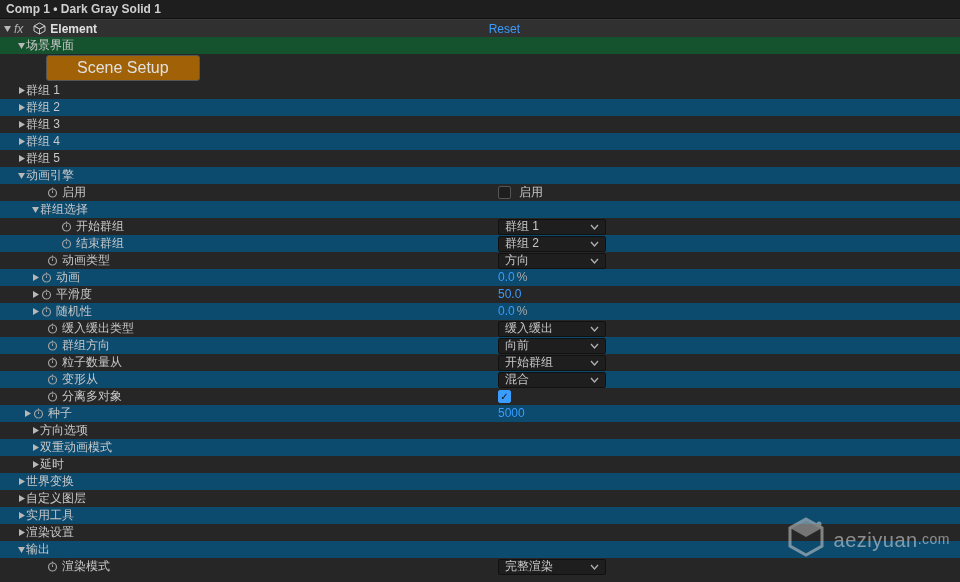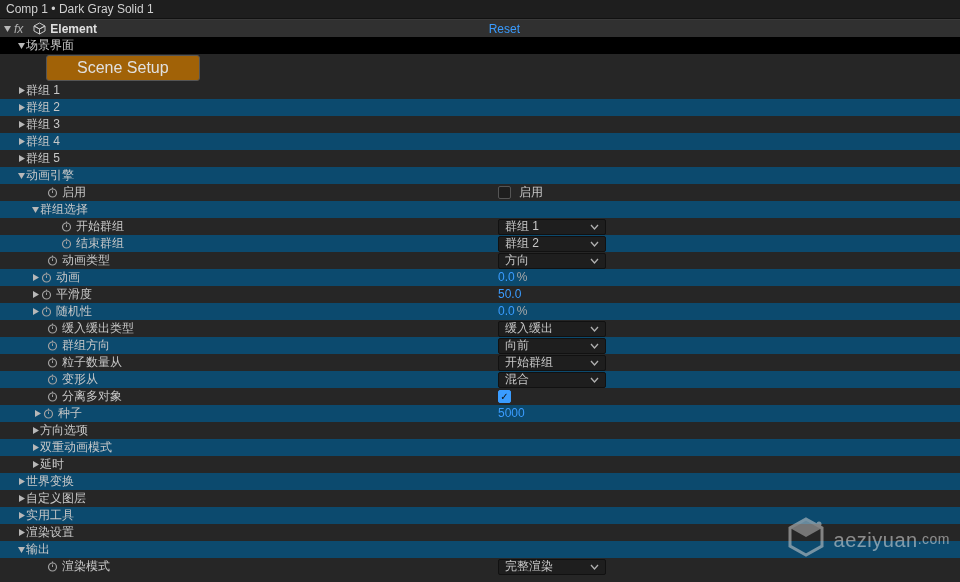--- a/index.html
+++ b/index.html
@@ -12,20 +12,21 @@
       overflow: hidden;
       position: relative;
       user-select: none;
     }
     .breadcrumb {
       padding: 2px 6px;
       font-size: 12px;
       color: #d0d0d0;
       background: #1e1e1e;
       border-bottom: 1px solid #111;
+      font-weight: bold;
     }
     .fx-header {
       display: flex;
       align-items: center;
       background: #303030;
       border-top: 1px solid #3a3a3a;
       height: 18px;
       padding-left: 2px;
     }
     .fx-header .twirl { margin-right: 2px; }
@@ -37,21 +38,21 @@
     .tree { padding-bottom: 4px; }
     .row {
       display: flex;
       align-items: center;
       height: 17px;
       line-height: 17px;
       white-space: nowrap;
       background: #262626;
     }
     .row.alt { background: #0c4a6e; }
-    .row.first { background: #000000; }
+    .row.first { background: #14532d; }
     .label-zone {
       position: relative;
       width: 498px;
       height: 17px;
       display: flex;
       align-items: center;
     }
     .value-zone {
       flex: 1;
       display: flex;
@@ -472,21 +473,21 @@
             <line x1="5.5" y1="6" x2="5.5" y2="3.5" stroke="#a0a0a0" stroke-width="1"></line>
           </svg>
         </span>
         <span class="lbl">分离多对象</span>
       </div>
       <div class="value-zone">
         <span class="chk on"></span>
       </div>
     </div>
     <div class="row alt ">
-      <div class="label-zone" style="padding-left:32px">
+      <div class="label-zone" style="padding-left:22px">
         <span class="twirl">
           <svg width="9" height="9">
             <path d="M2 1 L8 4.5 L2 8 Z" fill="#b8b8b8"></path>
           </svg>
         </span>
         <span class="stopwatch">
           <svg width="11" height="11">
             <circle cx="5.5" cy="6" r="4" fill="none" stroke="#a0a0a0" stroke-width="1.2"></circle>
             <line x1="5.5" y1="0.5" x2="5.5" y2="2" stroke="#a0a0a0" stroke-width="1.2"></line>
             <line x1="5.5" y1="6" x2="5.5" y2="3.5" stroke="#a0a0a0" stroke-width="1"></line>

